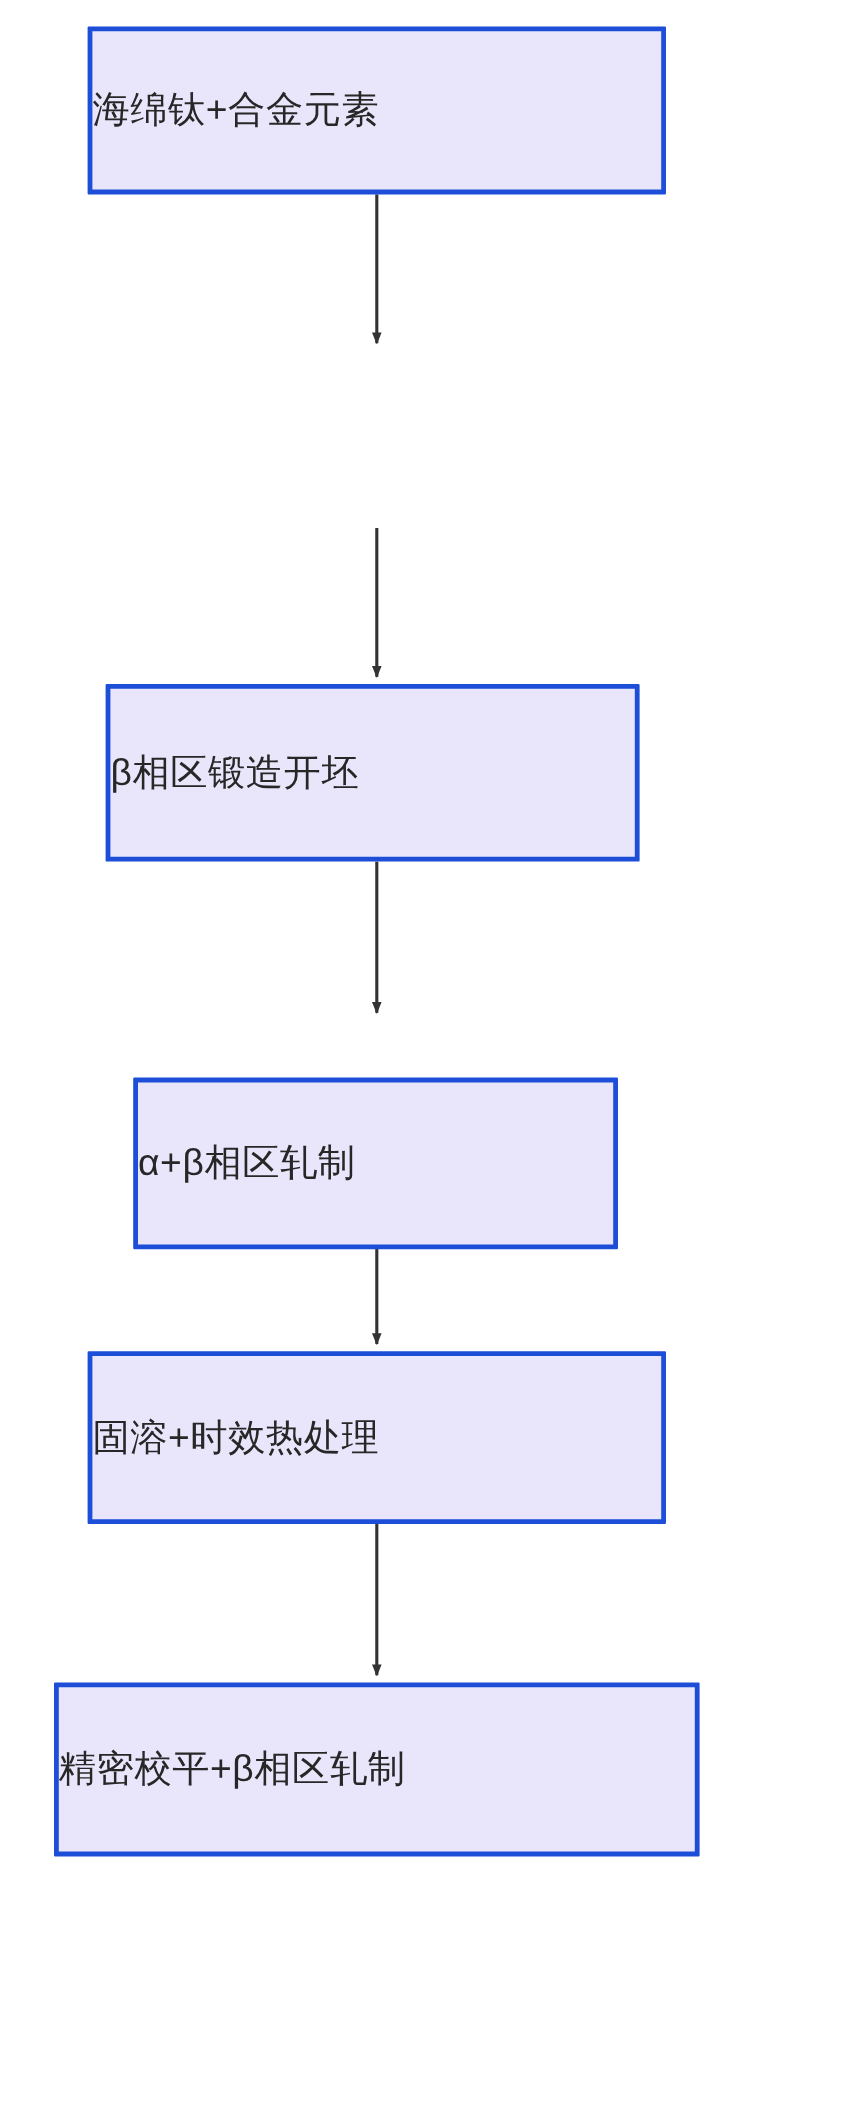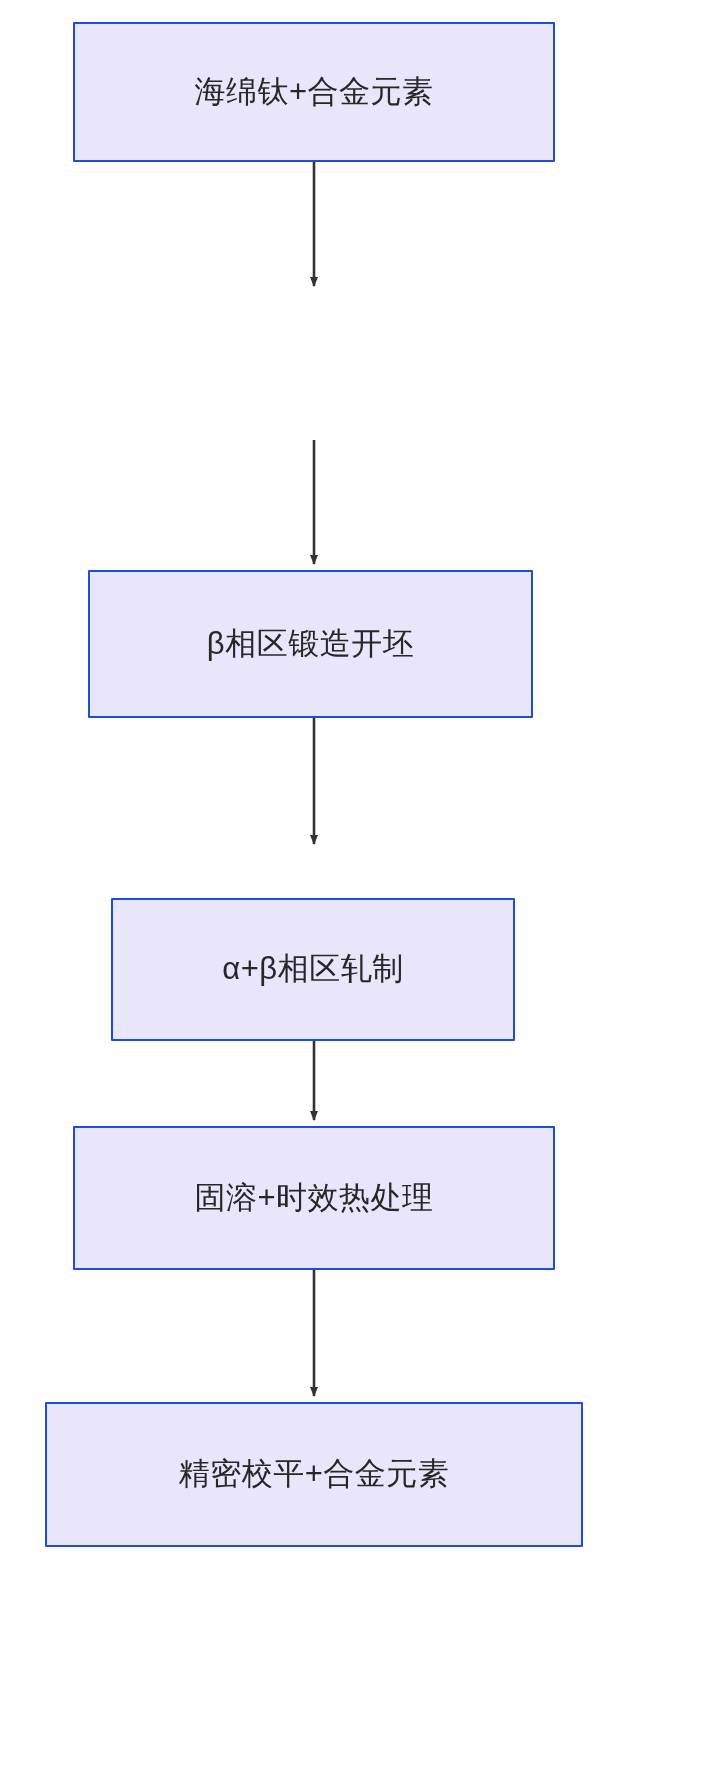--- a/index.html
+++ b/index.html
@@ -16,25 +16,25 @@
   #flowchart {
     position: relative;
     width: 708px;
     height: 1770px;
     background: #ffffff;
   }
   .node {
     position: absolute;
     box-sizing: border-box;
     background: #e9e6fb;
-    border: 2px solid #1d4ed8;
+    border: 4px solid #1d4ed8;
     border-radius: 1px;
     display: flex;
     align-items: center;
-    justify-content: center;
+    justify-content: flex-start;
   }
   .node-label {
     font-size: 31px;
     line-height: 1.1;
     color: #272727;
     letter-spacing: 0.5px;
     white-space: nowrap;
     font-weight: 400;
   }
   .edge {
@@ -78,16 +78,16 @@
 
   <div class="node" style="left:111px;top:850px;width:404px;height:143px;margin-top:48px;">
     <span class="node-label">α+β相区轧制</span>
   </div>
 
   <div class="node" style="left:73px;top:1126px;width:482px;height:144px;">
     <span class="node-label">固溶+时效热处理</span>
   </div>
 
   <div class="node" style="left:45px;top:1402px;width:538px;height:145px;">
-    <span class="node-label">精密校平+合金元素</span>
+    <span class="node-label">精密校平+β相区轧制</span>
   </div>
 
 </div>
 
 </body></html>

